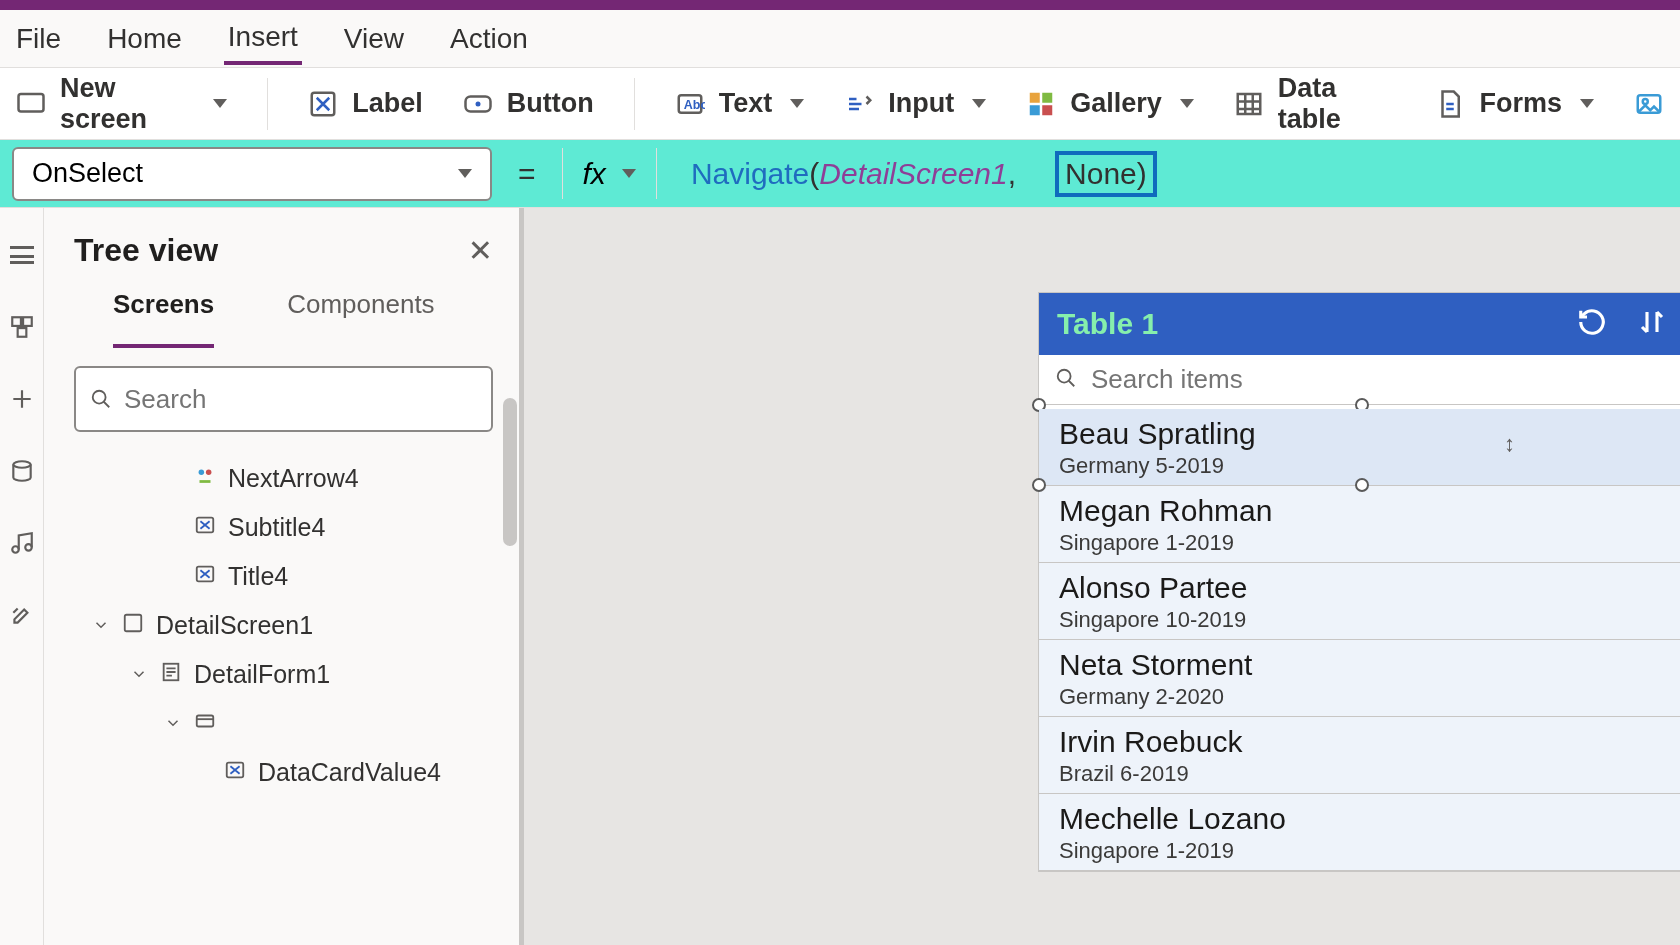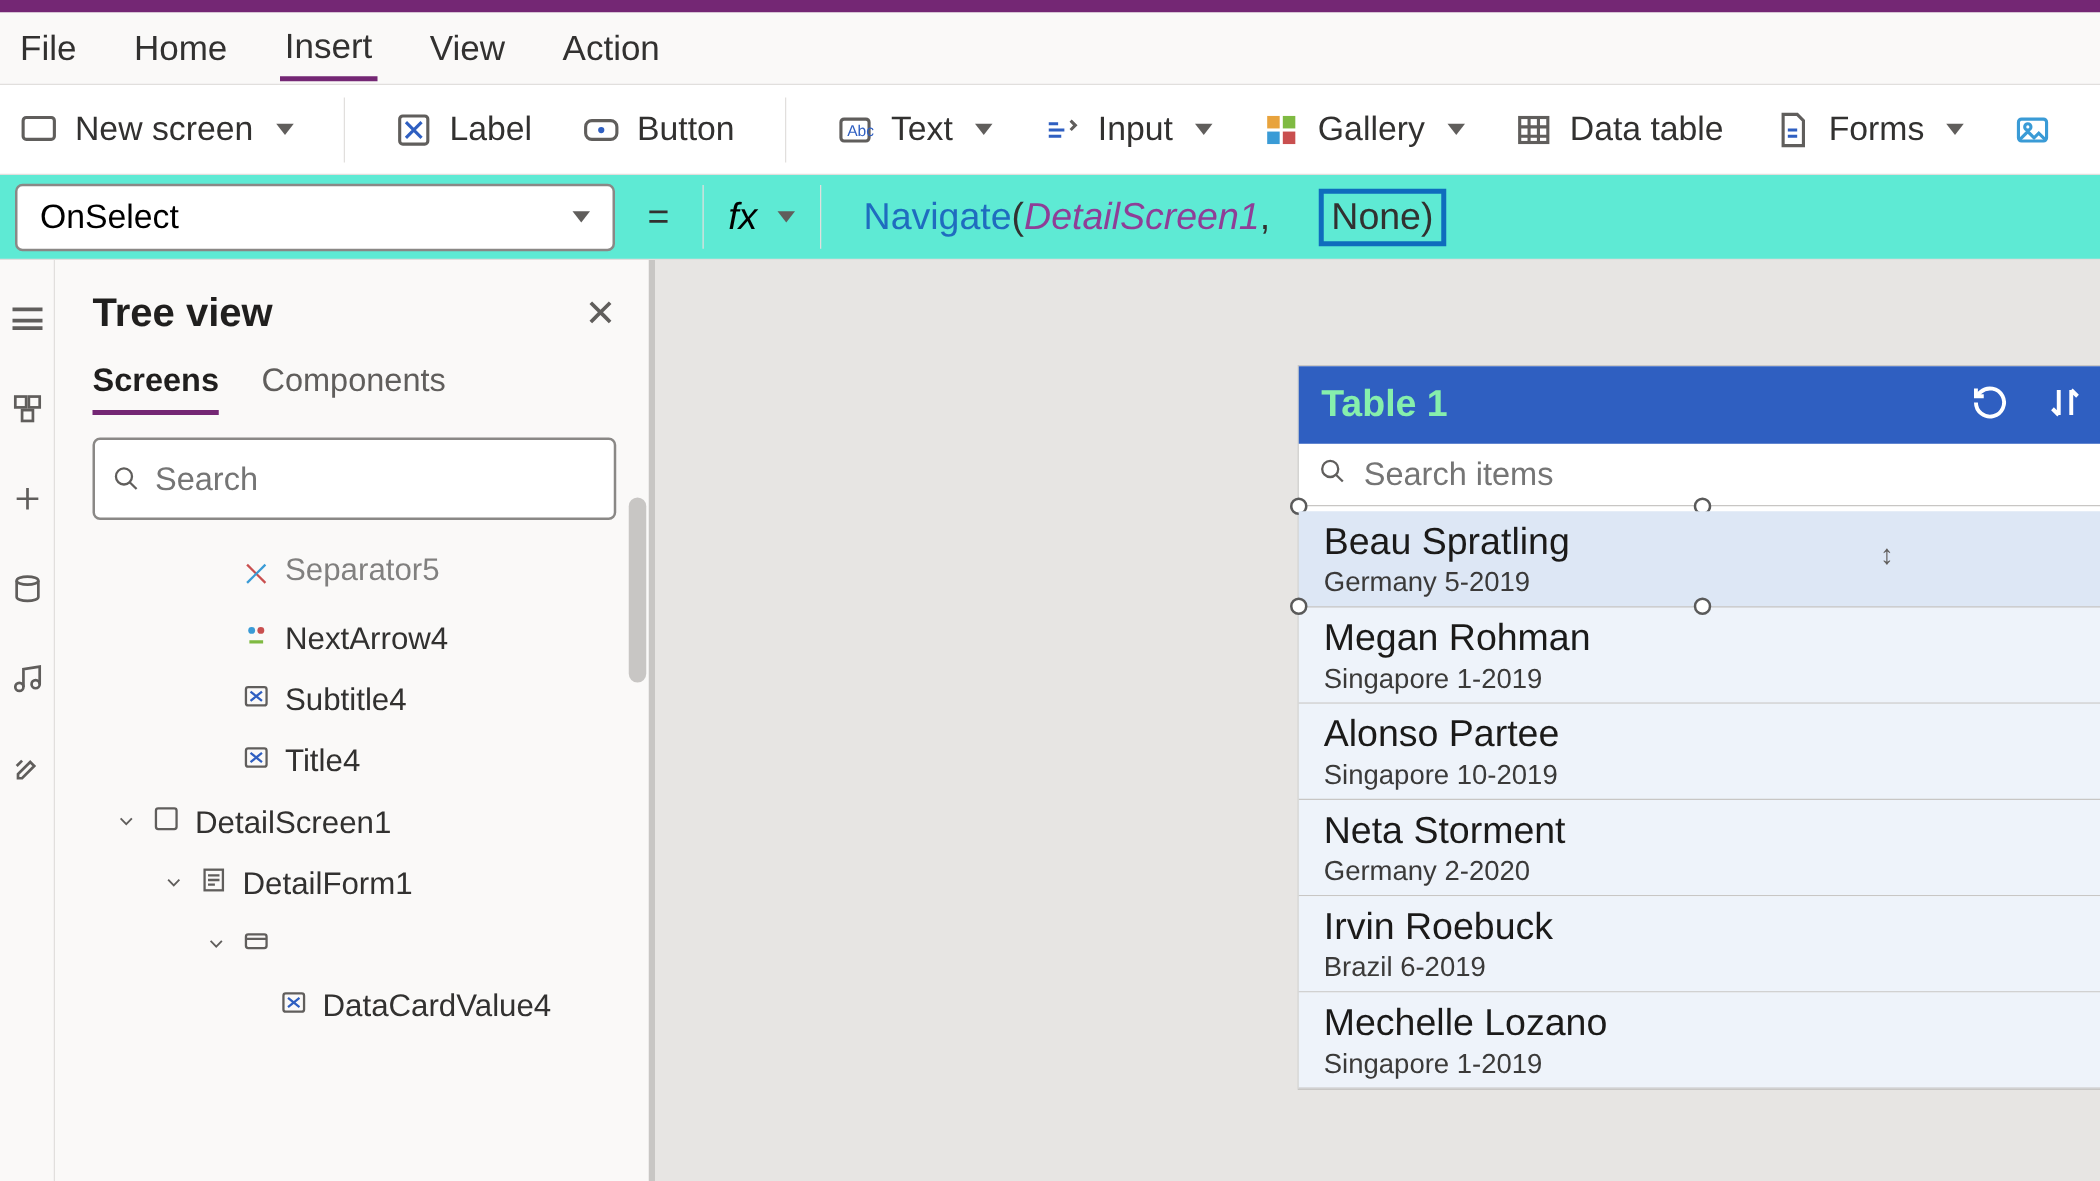--- a/index.html
+++ b/index.html
@@ -7,21 +7,21 @@
   .app-titlebar { height: 10px; background: #742774; }
   .menubar {
     height: 58px; background: #faf9f8; display: flex; align-items: center;
     gap: 38px; padding-left: 12px; font-size: 28px; color: #323130;
     border-bottom: 1px solid #e1dfdd;
   }
   .menubar .tab { padding: 8px 4px; cursor: pointer; }
   .menubar .tab.active { color: #323130; font-weight: 400; border-bottom: 4px solid #742774; }
   .ribbon {
     height: 72px; background: #ffffff; display: flex; align-items: center;
-    gap: 40px; padding: 0 16px; border-bottom: 1px solid #e1dfdd;
+    gap: 40px; padding: 0 16px; border-bottom: 1px solid #e1dfdd; font-weight: bold;
   }
   .ribbon-item { display: flex; align-items: center; gap: 14px; font-size: 27px; color: #323130; cursor: pointer; }
   .ribbon-sep { width: 1px; height: 52px; background: #e1dfdd; }
   .chev-down { display:inline-block; width:0;height:0;border-left:7px solid transparent;border-right:7px solid transparent;border-top:9px solid #605e5c;margin-left:4px; }
   .formula-row {
     height: 68px; background: #5eead4; display: flex; align-items: center;
     padding: 8px 12px; border-bottom: 1px solid #e1dfdd; gap: 18px;
   }
   .prop-select {
     width: 480px; height: 54px; border: 2px solid #8a8886; border-radius: 6px;
@@ -56,21 +56,21 @@
 
   .tree-panel {
     width: 480px; background: #faf9f8; display: flex; flex-direction: column;
     border-right: 1px solid #e1dfdd; position: relative;
   }
   .tree-header { display:flex; justify-content:space-between; align-items:center;
     padding: 24px 30px 0 30px; }
   .tree-title { font-size: 32px; font-weight: 700; color: #201f1e; }
   .close-x { font-size: 30px; color: #605e5c; cursor:pointer; font-weight:300; }
   .tree-tabs { display:flex; gap: 34px; padding: 20px 30px 0 30px; font-size: 26px; color:#605e5c; }
-  .tree-tabs .ttab { padding-bottom: 8px; cursor:pointer; }
+  .tree-tabs .ttab { padding-bottom: 24px; cursor:pointer;margin-left:39px; }
   .tree-tabs .ttab.active { color:#201f1e; font-weight:600; border-bottom: 4px solid #742774; }
   .search-wrap { padding: 18px 30px; }
   .search-box {
     border: 2px solid #8a8886; border-radius: 6px; height: 66px; display:flex;
     align-items:center; padding: 0 14px; gap: 12px; background:#fff;
   }
   .search-box input { border:none; outline:none; font-size:26px; flex:1; background:transparent; }
   .mag { width:22px;height:22px; }
   .mag svg { stroke:#605e5c; }
   .tree-scroll { flex:1; overflow:hidden; position:relative; padding-top: 4px; }
@@ -299,27 +299,20 @@
         <span class="mag">
           <svg viewBox="0 0 24 24" width="22" height="22" fill="none" stroke-width="2">
               <circle cx="10" cy="10" r="7"></circle>
               <path d="M21 21l-6-6"></path>
             </svg>
         </span>
         <input placeholder="Search" style="">
       </div>
     </div>
     <div class="tree-scroll" id="tree-scroll">
-        <div class="tree-item lvl1">
-          <span><svg viewBox="0 0 24 24" width="22" height="22" fill="none" stroke="#605e5c" stroke-width="2">
-              <path d="M4 4l16 16" stroke="#c94f4f"></path>
-              <path d="M4 20L20 4" stroke="#3a9bd6"></path>
-            </svg></span>
-          <span style="opacity:.6;position:relative;top:-6px">Separator5</span>
-        </div>
         <div class="tree-item lvl1">
           <span><svg viewBox="0 0 24 24" width="22" height="22" fill="none" stroke="#605e5c" stroke-width="2">
               <circle cx="8" cy="8" r="3" fill="#3a9bd6" stroke="none"></circle>
               <circle cx="16" cy="8" r="3" fill="#c94f4f" stroke="none"></circle>
               <path d="M6 18h12" stroke="#7fba42" stroke-width="3"></path>
             </svg></span>
           <span>NextArrow4</span>
         </div>
         <div class="tree-item lvl1">
           <span><svg viewBox="0 0 24 24" width="22" height="22" fill="none" stroke="#605e5c" stroke-width="2">

